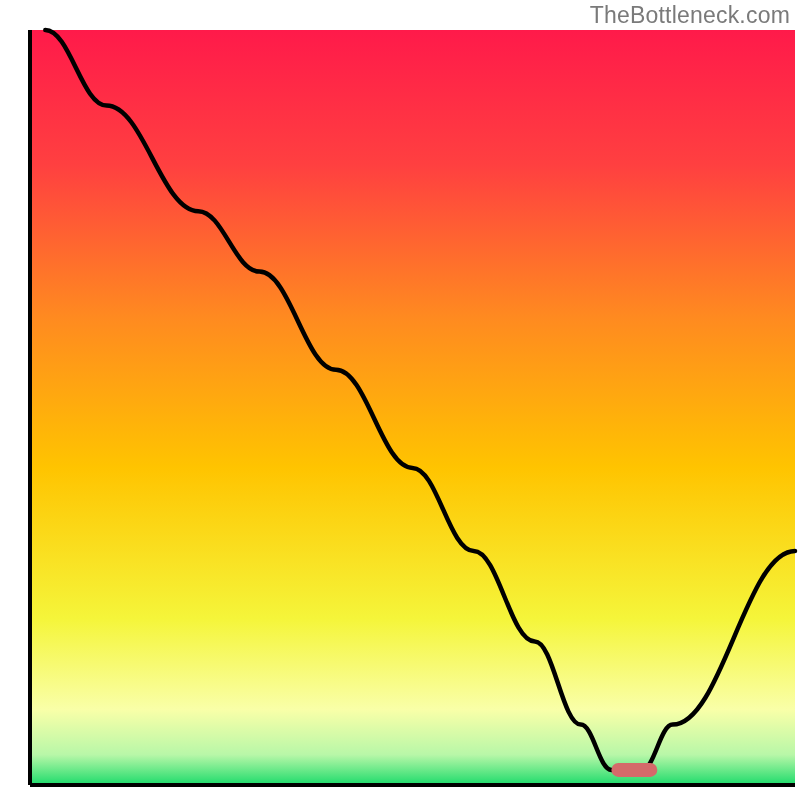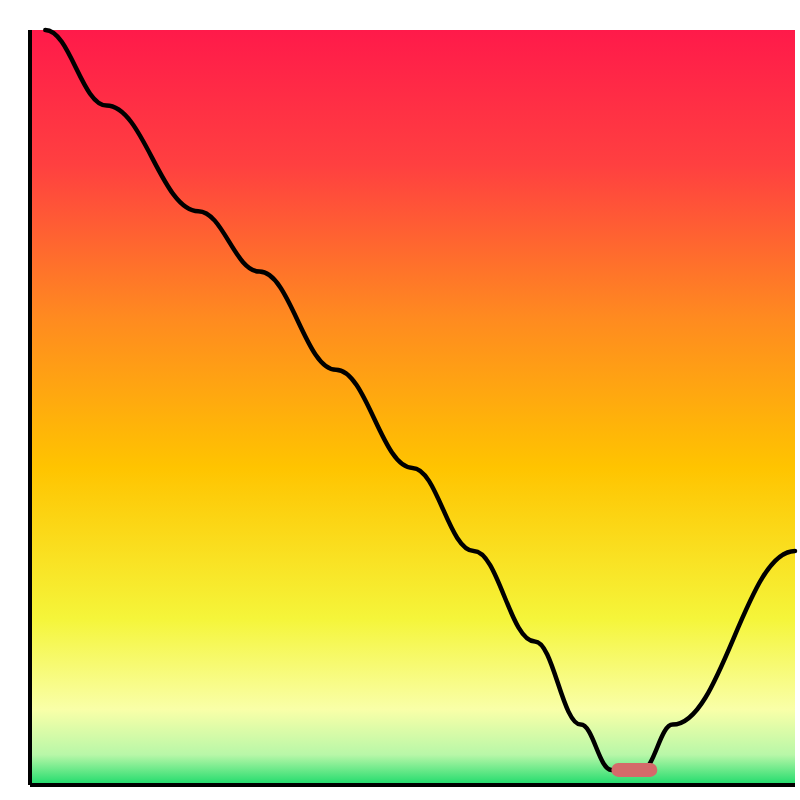--- a/index.html
+++ b/index.html
@@ -52,13 +52,14 @@
   <rect fill="url(#bg-grad)" x="30" y="30" width="765" height="755"></rect>
 
   <line stroke="#000" stroke-width="4" x1="30" y1="30" x2="30" y2="785"></line>
   <line stroke="#000" stroke-width="4" x1="30" y1="785" x2="795" y2="785"></line>
 
   <path fill="none" stroke="#000" stroke-width="4.5" stroke-linecap="round" stroke-linejoin="round" d="M 45.3 30 C 69.78 30 82.02 105.5 106.5 105.5 C 143.22 105.5 161.58 211.20000000000005 198.3 211.20000000000005 C 222.78 211.20000000000005 235.02 271.5999999999999 259.5 271.5999999999999 C 290.1 271.5999999999999 305.4 369.74999999999994 336 369.74999999999994 C 366.6 369.74999999999994 381.9 467.90000000000003 412.5 467.90000000000003 C 436.98 467.90000000000003 449.21999999999997 550.95 473.7 550.95 C 498.18 550.95 510.4200000000001 641.55 534.9000000000001 641.55 C 553.26 641.55 562.44 724.6 580.8 724.6 C 593.04 724.6 599.16 769.9 611.4 769.9 C 623.64 769.9 629.76 769.9 642 769.9 C 654.24 769.9 660.36 724.6 672.6 724.6 C 721.5600000000001 724.6 746.04 550.95 795 550.95 "></path>
 
   <rect rx="7" ry="7" fill="#d46a6a" x="611.4" y="762.9" width="45.89999999999998" height="14"></rect>
 </svg>
 
+<div class="watermark">TheBottleneck.com</div>
 </div>
 
 </body></html>

